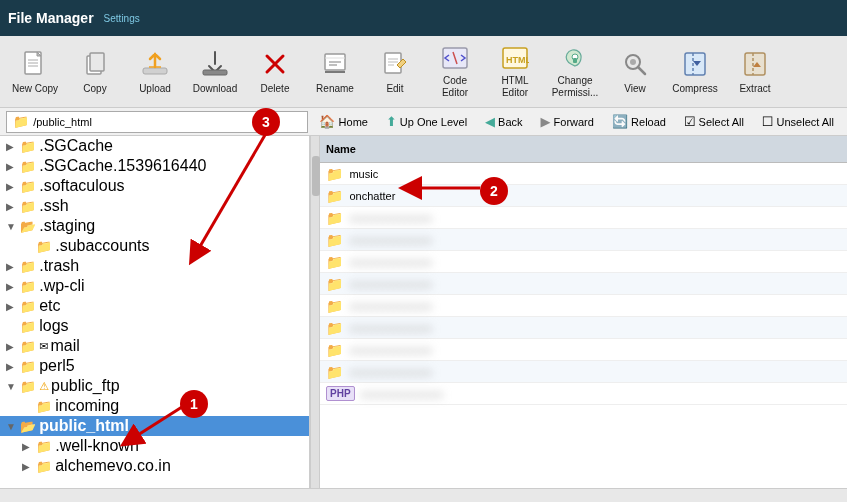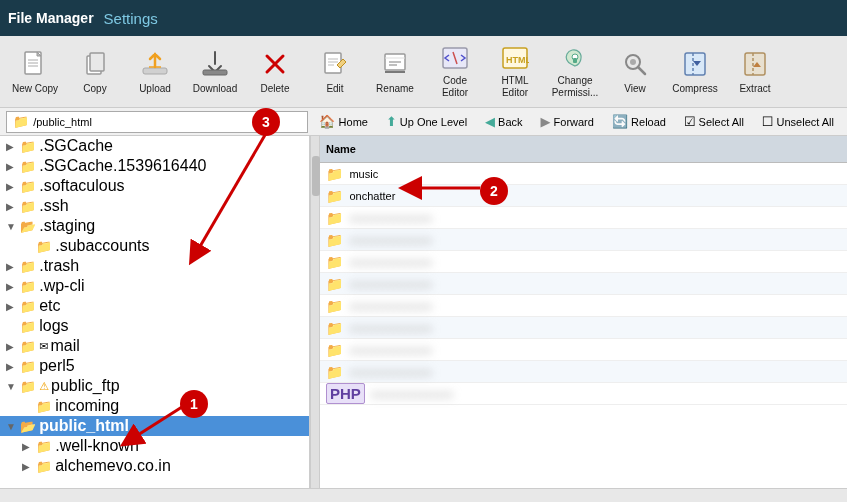--- a/index.html
+++ b/index.html
@@ -10,21 +10,21 @@
       background: #1a3a4a;
       color: #fff;
       padding: 4px 8px;
       font-size: 13px;
       font-weight: bold;
       display: flex;
       align-items: center;
       gap: 10px;
       height: 36px;
     }
-    #title-bar a { color: #7ec8e3; font-size: 15px; font-weight: normal; cursor: pointer; }
+    #title-bar a { color: #7ec8e3; font-size: 10px; font-weight: normal; cursor: pointer; }
 
     
     #toolbar {
       background: #e8e8e8;
       border-bottom: 1px solid #ccc;
       display: flex;
       align-items: center;
       padding: 4px 6px;
       gap: 2px;
       height: 72px;
@@ -250,46 +250,46 @@
           <line x1="6" y1="6" x2="22" y2="22" stroke="#cc0000" stroke-width="3" stroke-linecap="round"></line>
           <line x1="22" y1="6" x2="6" y2="22" stroke="#cc0000" stroke-width="3" stroke-linecap="round"></line>
         </svg>
       </div>
       <span class="tool-label">Delete</span>
     </div>
 
     <div class="tool-btn">
       <div class="tool-icon">
         <svg width="28" height="28" viewBox="0 0 28 28">
+          <rect x="4" y="4" width="20" height="16" rx="1" fill="#fff" stroke="#999" stroke-width="1.5"></rect>
+          <line x1="4" y1="8" x2="24" y2="8" stroke="#ddd" stroke-width="1"></line>
+          <line x1="8" y1="12" x2="20" y2="12" stroke="#aaa" stroke-width="1.5"></line>
+          <line x1="8" y1="15" x2="16" y2="15" stroke="#aaa" stroke-width="1.5"></line>
+          <line x1="4" y1="22" x2="24" y2="22" stroke="#555" stroke-width="1.5"></line>
+        </svg>
+      </div>
+      <span class="tool-label">Rename</span>
+    </div>
+
+    <div class="tool-btn">
+      <div class="tool-icon">
+        <svg width="28" height="28" viewBox="0 0 28 28">
           <rect x="4" y="3" width="16" height="20" rx="1" fill="#fff" stroke="#999" stroke-width="1.5"></rect>
           <line x1="7" y1="9" x2="17" y2="9" stroke="#bbb" stroke-width="1"></line>
           <line x1="7" y1="12" x2="17" y2="12" stroke="#bbb" stroke-width="1"></line>
           <line x1="7" y1="15" x2="13" y2="15" stroke="#bbb" stroke-width="1"></line>
           <path d="M19 18 L25 12 L22 9 L16 15 Z" fill="#f0d080" stroke="#c09020" stroke-width="1"></path>
         </svg>
       </div>
       <span class="tool-label">Edit</span>
     </div>
 
     <div class="tool-btn">
       <div class="tool-icon">
         <svg width="28" height="28" viewBox="0 0 28 28">
-          <rect x="4" y="4" width="20" height="16" rx="1" fill="#fff" stroke="#999" stroke-width="1.5"></rect>
-          <line x1="4" y1="8" x2="24" y2="8" stroke="#ddd" stroke-width="1"></line>
-          <line x1="8" y1="12" x2="20" y2="12" stroke="#aaa" stroke-width="1.5"></line>
-          <line x1="8" y1="15" x2="16" y2="15" stroke="#aaa" stroke-width="1.5"></line>
-          <line x1="4" y1="22" x2="24" y2="22" stroke="#555" stroke-width="1.5"></line>
-        </svg>
-      </div>
-      <span class="tool-label">Rename</span>
-    </div>
-
-    <div class="tool-btn">
-      <div class="tool-icon">
-        <svg width="28" height="28" viewBox="0 0 28 28">
           <rect x="2" y="4" width="24" height="20" rx="2" fill="#e8e8f8" stroke="#99a" stroke-width="1.5"></rect>
           <path d="M8 11 L4 14 L8 17" stroke="#5050cc" stroke-width="1.5" fill="none"></path>
           <path d="M20 11 L24 14 L20 17" stroke="#5050cc" stroke-width="1.5" fill="none"></path>
           <line x1="12" y1="8" x2="16" y2="20" stroke="#cc5050" stroke-width="1.5"></line>
         </svg>
       </div>
       <span class="tool-label">Code<br>Editor</span>
     </div>
 
     <div class="tool-btn">
@@ -537,21 +537,21 @@
       <div class="file-row">
         <span class="file-icon">📁</span>
         <span class="file-name blurred">xxxxxxxxxxxxxxx</span>
       </div>
       <div class="file-row alt">
         <span class="file-icon">📁</span>
         <span class="file-name blurred">xxxxxxxxxxxxxxx</span>
       </div>
 
       <div class="file-row file-row-php">
-        <span style="font-size:15px; font-weight:bold; color:#6040a0; margin-right:6px; background:#e8e0f8; border:1px solid #b090d0; padding:1px 3px; border-radius:2px;">PHP</span>
+        <span style="font-size:10px; font-weight:bold; color:#6040a0; margin-right:6px; background:#e8e0f8; border:1px solid #b090d0; padding:1px 3px; border-radius:2px;">PHP</span>
         <span class="file-name blurred">xxxxxxxxxxxxxxx</span>
       </div>
     </div>
   </div>
 
   <div id="status-bar">
     <span></span>
   </div>
 
   <div class="annotation-container">

